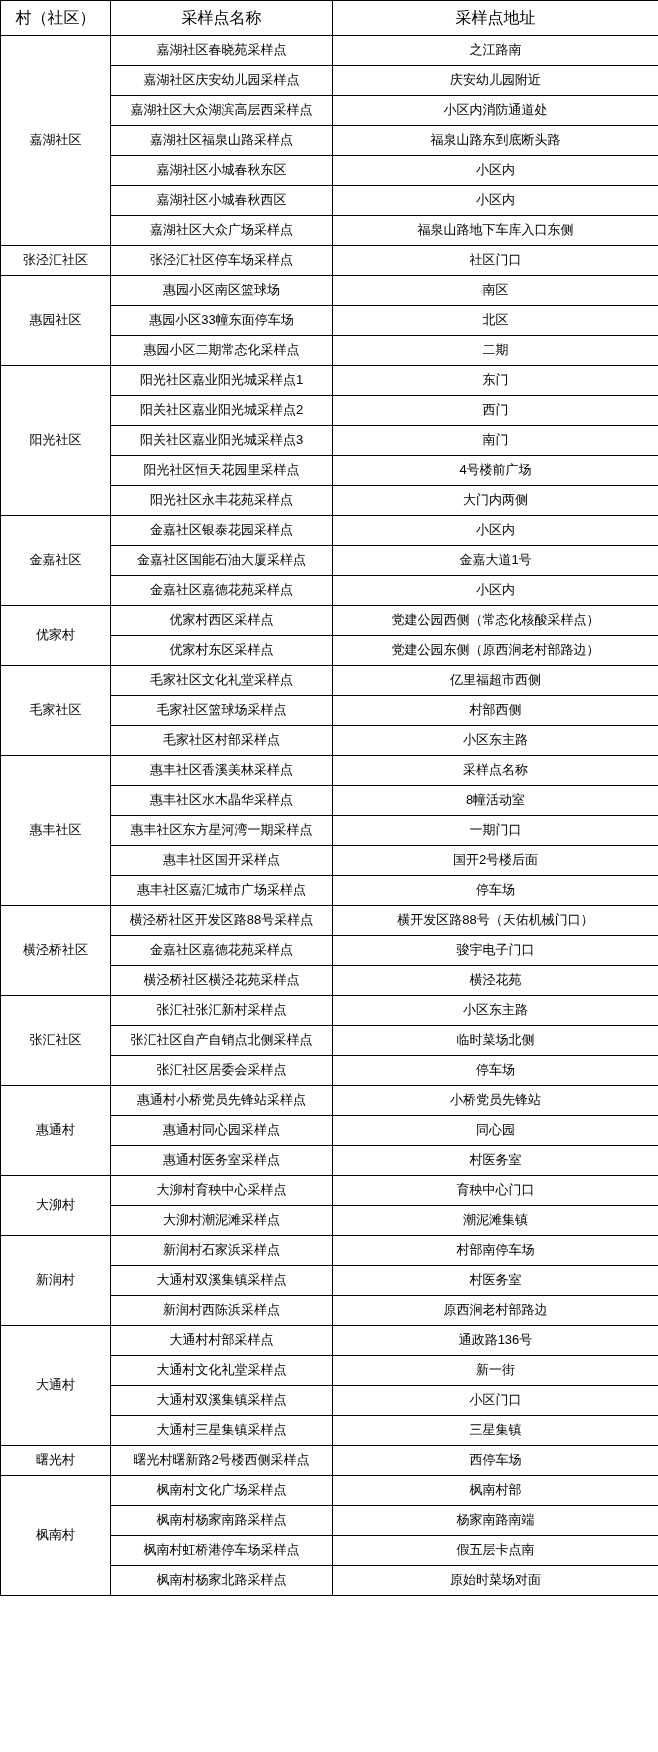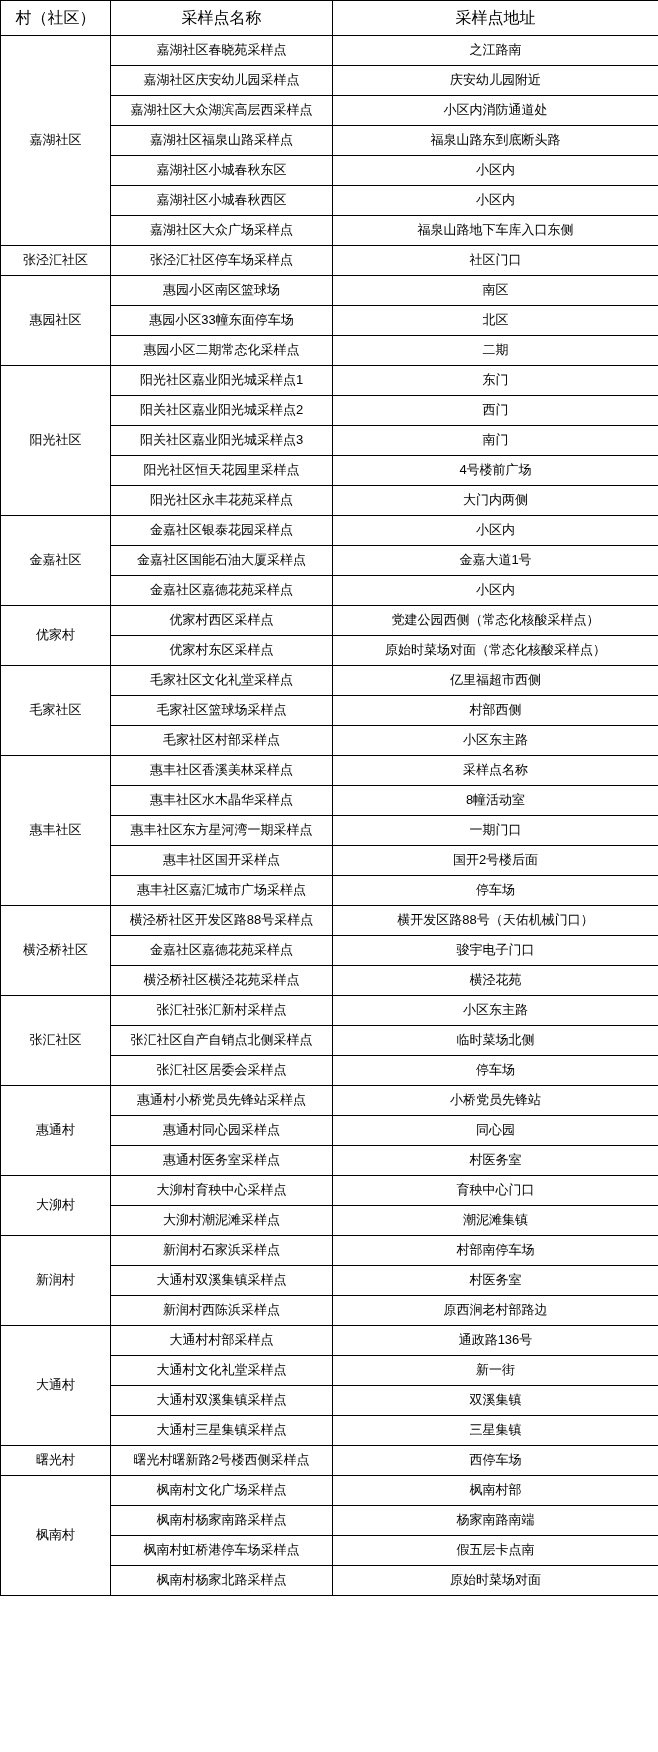--- a/index.html
+++ b/index.html
@@ -147,21 +147,21 @@
         <td class="name-cell">金嘉社区嘉德花苑采样点</td>
         <td class="addr-cell">小区内</td>
       </tr>
       <tr>
         <td class="village-cell" rowspan="2">优家村</td>
         <td class="name-cell">优家村西区采样点</td>
         <td class="addr-cell">党建公园西侧（常态化核酸采样点）</td>
       </tr>
       <tr>
         <td class="name-cell">优家村东区采样点</td>
-        <td class="addr-cell">原始时菜场对面（常态化核酸采样点）</td>
+        <td class="addr-cell">党建公园东侧（原西涧老村部路边）</td>
       </tr>
       <tr>
         <td class="village-cell" rowspan="3">毛家社区</td>
         <td class="name-cell">毛家社区文化礼堂采样点</td>
         <td class="addr-cell">亿里福超市西侧</td>
       </tr>
       <tr>
         <td class="name-cell">毛家社区篮球场采样点</td>
         <td class="addr-cell">村部西侧</td>
       </tr>
@@ -255,21 +255,21 @@
         <td class="village-cell" rowspan="4">大通村</td>
         <td class="name-cell">大通村村部采样点</td>
         <td class="addr-cell">通政路136号</td>
       </tr>
       <tr>
         <td class="name-cell">大通村文化礼堂采样点</td>
         <td class="addr-cell">新一街</td>
       </tr>
       <tr>
         <td class="name-cell">大通村双溪集镇采样点</td>
-        <td class="addr-cell">双溪集镇</td>
+        <td class="addr-cell">小区门口</td>
       </tr>
       <tr>
         <td class="name-cell">大通村三星集镇采样点</td>
         <td class="addr-cell">三星集镇</td>
       </tr>
       <tr>
         <td class="village-cell" rowspan="1">曙光村</td>
         <td class="name-cell">曙光村曙新路2号楼西侧采样点</td>
         <td class="addr-cell">西停车场</td>
       </tr>

